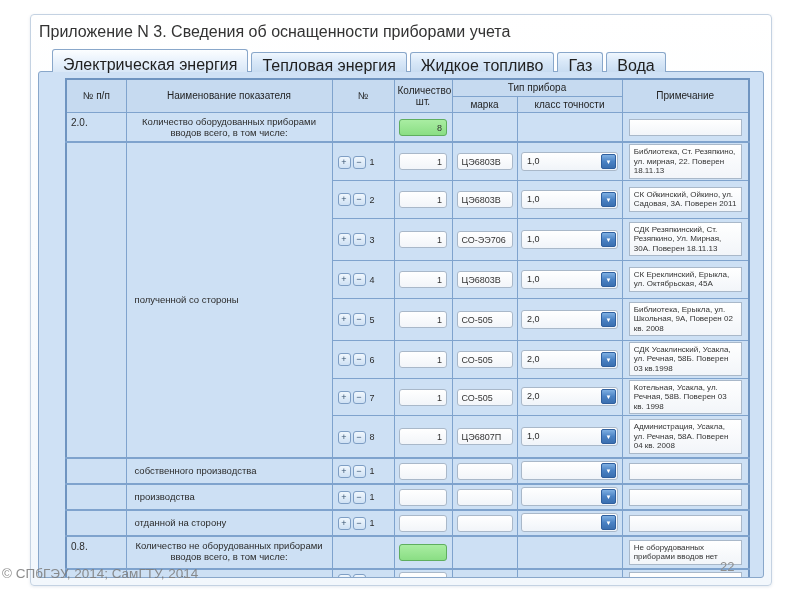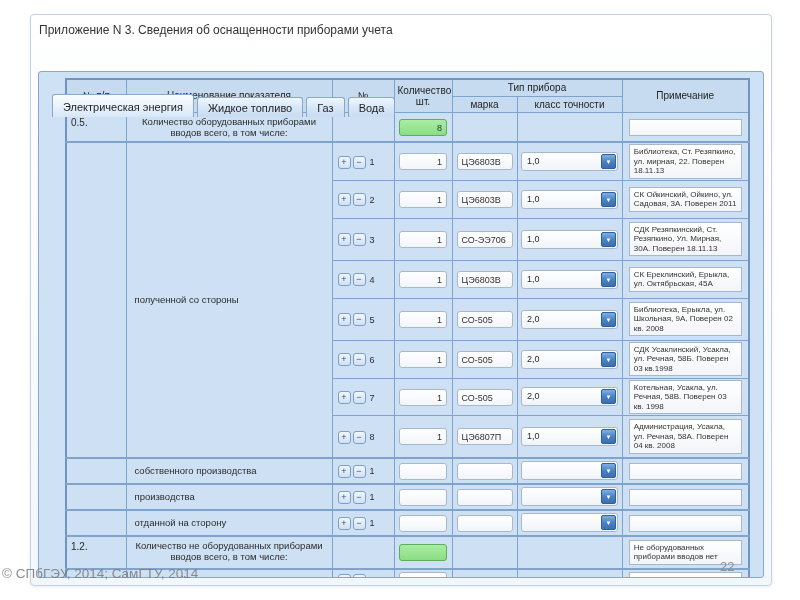--- a/index.html
+++ b/index.html
@@ -12,30 +12,30 @@
     color:#2b2b2b;
   }
   
   .groupbox {
     position:absolute; left:30px; top:14px; width:742px; height:572px;
     background:linear-gradient(#ffffff, #f2f7fc);
     border:1px solid #c4d2e2; border-radius:4px;
     box-shadow:0 1px 3px rgba(80,110,150,.15);
   }
   .groupbox-title {
-    padding:8px 10px 2px 8px; font-size:12px; color:#333;
+    padding:8px 10px 2px 8px; font-size:16px; color:#333;
   }
   
   .tab-area { position:absolute; left:7px; right:7px; top:34px; bottom:7px; }
   .tabs { display:flex; gap:3px; padding-left:14px; position:relative; z-index:2; align-items:flex-end; }
   .tab {
-    font-size:11px; color:#1f1f1f; padding:4px 10px 3px;
+    font-size:16px; color:#1f1f1f; padding:4px 10px 3px;
     background:linear-gradient(#f0f7fe, #d9e8f8 45%, #c8dcf1);
     border:1px solid #89a7ca; border-bottom:none;
-    border-radius:3px 3px 0 0; height:20px; white-space:nowrap; cursor:default;margin-top:45px;
+    border-radius:3px 3px 0 0; height:20px; white-space:nowrap; cursor:default;
   }
   .tab.active {
     background:linear-gradient(#fcfeff, #e9f2fc 50%, #d8e7f7);
     height:23px; padding-top:6px; position:relative; z-index:3;
   }
   .tab-page {
     position:absolute; left:0; right:0; top:22px; bottom:0;
     background:#cfe1f5; border:1px solid #89a7ca; border-radius:3px;
     overflow:hidden;
   }
@@ -112,20 +112,21 @@
   tr.h18 { height:18px; }
 </style>
 </head>
 <body>
 
 <div class="groupbox">
   <div class="groupbox-title">Приложение N 3. Сведения об оснащенности приборами учета</div>
   <div class="tab-area">
     <div class="tabs">
       <div class="tab active">Электрическая энергия</div>
+      <div class="tab">Тепловая энергия</div>
       <div class="tab">Жидкое топливо</div>
       <div class="tab">Газ</div>
       <div class="tab">Вода</div>
     </div>
     <div class="tab-page">
 
       <table class="meter-table">
         <colgroup>
           <col style="width:60px">
             <col style="width:206px">
@@ -145,21 +146,21 @@
             <th rowspan="2">Примечание</th>
           </tr>
           <tr class="h16">
             <th>марка</th>
             <th>класс точности</th>
           </tr>
         </thead>
         <tbody>
 
           <tr class="h30">
-            <td class="code-cell">0.5.</td>
+            <td class="code-cell">2.0.</td>
             <td class="label-cell">Количество оборудованных приборами вводов всего, в том числе:</td>
             <td class="num-cell"></td>
             <td class="widget-cell"><span class="tb-input qty-input green-input">8</span></td>
             <td class="widget-cell"></td>
             <td class="widget-cell"></td>
             <td class="widget-cell"><span class="note-box"></span></td>
           </tr>
 
           <tr class="h38 grp-top">
             <td rowspan="8"></td>
@@ -242,21 +243,21 @@
             <td></td>
             <td class="group-label-cell">отданной на сторону</td>
             <td class="num-cell"><span class="spin-btn">+</span><span class="spin-btn">−</span><span class="row-index">1</span></td>
             <td class="widget-cell"><span class="tb-input qty-input"></span></td>
             <td class="widget-cell"><span class="tb-input brand-input"></span></td>
             <td class="widget-cell"><span class="combo"><span></span><span class="combo-btn">▼</span></span></td>
             <td class="widget-cell"><span class="note-box"></span></td>
           </tr>
 
           <tr class="h33 grp-top">
-            <td class="code-cell">1.2.</td>
+            <td class="code-cell">0.8.</td>
             <td class="label-cell">Количество не оборудованных приборами вводов всего, в том числе:</td>
             <td class="num-cell"></td>
             <td class="widget-cell"><span class="tb-input qty-input green-input"></span></td>
             <td class="widget-cell"></td>
             <td class="widget-cell"></td>
             <td class="widget-cell"><span class="note-box">Не оборудованных приборами вводов нет</span></td>
           </tr>
 
           <tr class="h18 grp-top">
             <td></td>

